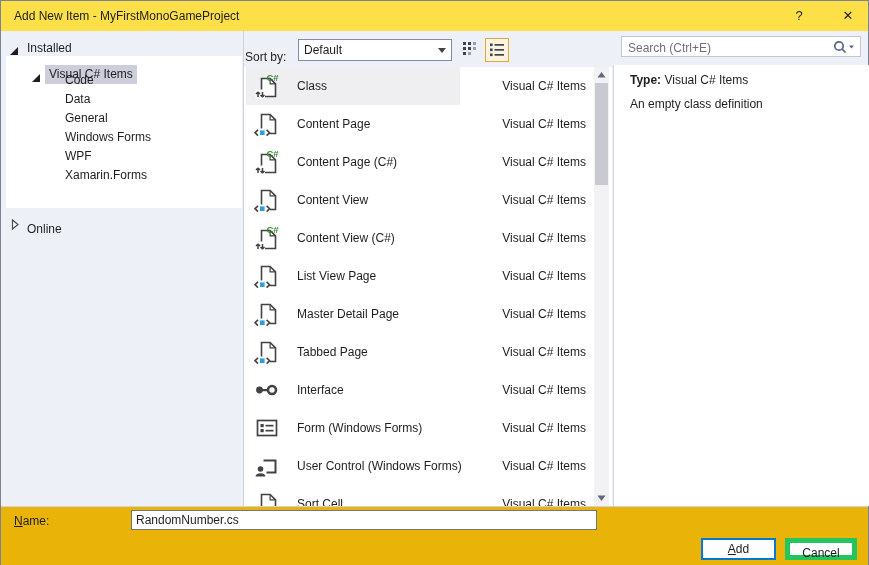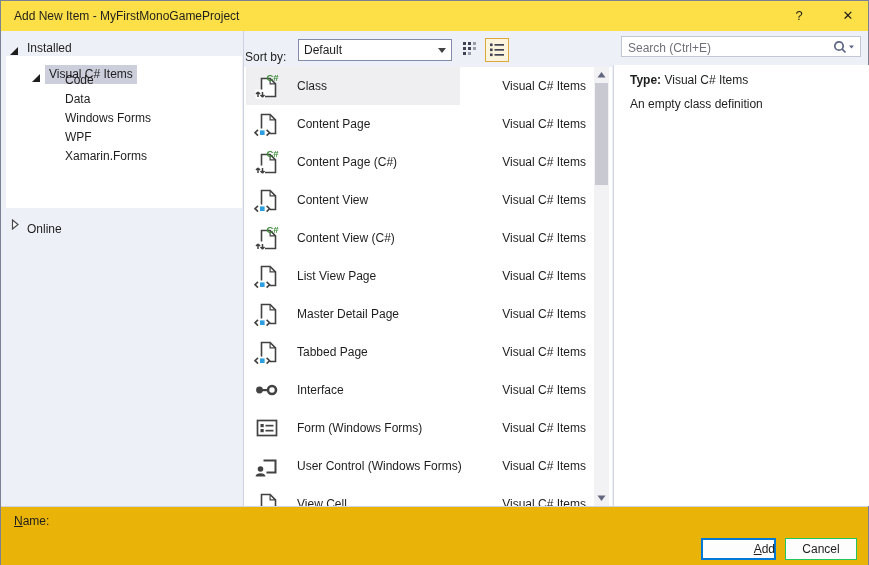--- a/index.html
+++ b/index.html
@@ -57,22 +57,22 @@
   .search-icon{position:absolute;right:3px;top:2px;width:26px;height:16px;}
   .details{position:absolute;left:612px;top:64px;width:256px;height:441px;background:#ffffff;border-left:1px solid #d4d6e4;}
   .details .type-row{position:absolute;left:16px;top:8px;white-space:nowrap;}
   .details .desc{position:absolute;left:16px;top:32px;white-space:nowrap;}
   .b{font-weight:bold;}
   
   .footer{position:absolute;left:0;top:505px;width:100%;height:58px;background:#eab308;border-top:1px solid #d0d2dd;}
   .name-label{position:absolute;left:13px;top:7px;}
   .name-input{position:absolute;left:130px;top:3px;width:456px;height:16px;border:1px solid #767676;padding:1px 4px;font-family:"Liberation Sans",sans-serif;font-size:12px;color:#1e1e1e;background:#fff;}
   .btn{position:absolute;top:31px;height:22px;text-align:center;line-height:20px;background:#fdfdfd;font-family:"Liberation Sans",sans-serif;font-size:12px;color:#1e1e1e;box-sizing:border-box;}
-  .btn-add{left:700px;width:75px;border:1px solid #0078d7;box-shadow:inset 0 0 0 1px #0078d7;text-align:right;}
-  .btn-cancel{left:784px;width:72px;border:1px solid #22c55e;}
+  .btn-add{left:700px;width:75px;border:1px solid #0078d7;box-shadow:inset 0 0 0 1px #0078d7;}
+  .btn-cancel{left:784px;width:72px;border:5px solid #22c55e;}
   u{text-decoration:underline;}
 </style>
 </head>
 <body>
 
 <div class="dialog">
 
   <div class="titlebar">
     <span class="title">Add New Item - MyFirstMonoGameProject</span>
     <span class="tb-btn tb-help">?</span>
@@ -95,20 +95,21 @@
       <svg width="10" height="10" viewBox="0 0 10 10">
           <polygon points="9,1 9,9 1,9" fill="#1e1e1e"></polygon>
         </svg>
     </span>
     <span class="tree-root-label">Visual C# Items</span>
   </div>
 
   <div class="tree-children">
       <div class="tree-child">Code</div>
       <div class="tree-child">Data</div>
+      <div class="tree-child">General</div>
       <div class="tree-child">Windows Forms</div>
       <div class="tree-child">WPF</div>
       <div class="tree-child">Xamarin.Forms</div>
     </div>
 
   <div class="row-top online-row">
     <span class="tri" style="left:9px;top:4px;">
       <svg width="10" height="11" viewBox="0 0 10 11">
           <polygon points="2.5,1 8,5.5 2.5,10" fill="#ffffff" stroke="#4a4a4a" stroke-width="1.2"></polygon>
         </svg>
@@ -286,21 +287,21 @@
       </div>
       <div class="trow">
         <span class="ticon"><svg width="28" height="28" viewBox="0 0 28 28">
      <path d="M8.5 4.5 h8.6 l5.4 5.4 v13.6 H8.5 Z" fill="#fff" stroke="#424242" stroke-width="1.6"></path>
      <path d="M17.1 4.5 v5.4 h5.4" fill="none" stroke="#424242" stroke-width="1.2"></path>
      <rect x="1.5" y="18.5" width="15" height="8.5" fill="#fff"></rect>
      <path d="M5 19.8 l-3 2.9 3 2.9" stroke="#424242" stroke-width="1.6" fill="none"></path>
      <rect x="7" y="20.4" width="4.6" height="4.6" fill="#2d9fe0"></rect>
      <path d="M13.6 19.8 l3 2.9 -3 2.9" stroke="#424242" stroke-width="1.6" fill="none"></path>
           </svg></span>
-        <span class="tname">View Cell</span>
+        <span class="tname">Sort Cell</span>
         <span class="ttype">Visual C# Items</span>
       </div>
     </div>
 
   <div class="scrollbar">
     <span class="sb-btn sb-up">
       <svg width="15" height="16" viewBox="0 0 15 16">
           <polygon points="7.5,5 11.5,10.5 3.5,10.5" fill="#62677f"></polygon>
         </svg>
     </span>
@@ -326,17 +327,18 @@
   <div class="details">
     <div class="type-row">
       <span class="b">Type:</span>
       <span>Visual C# Items</span>
     </div>
     <div class="desc">An empty class definition</div>
   </div>
 
   <div class="footer">
     <span class="name-label"><u>N</u>ame:</span>
+    <input class="name-input" type="text" value="RandomNumber.cs" style="">
     <div class="btn btn-add"><u>A</u>dd</div>
     <div class="btn btn-cancel">Cancel</div>
   </div>
 
 </div>
 
 </body></html>

